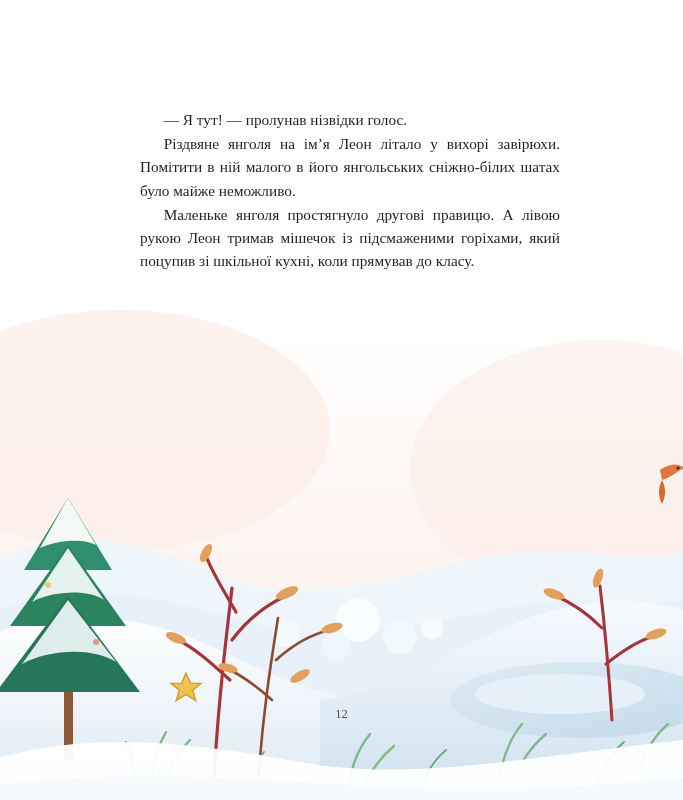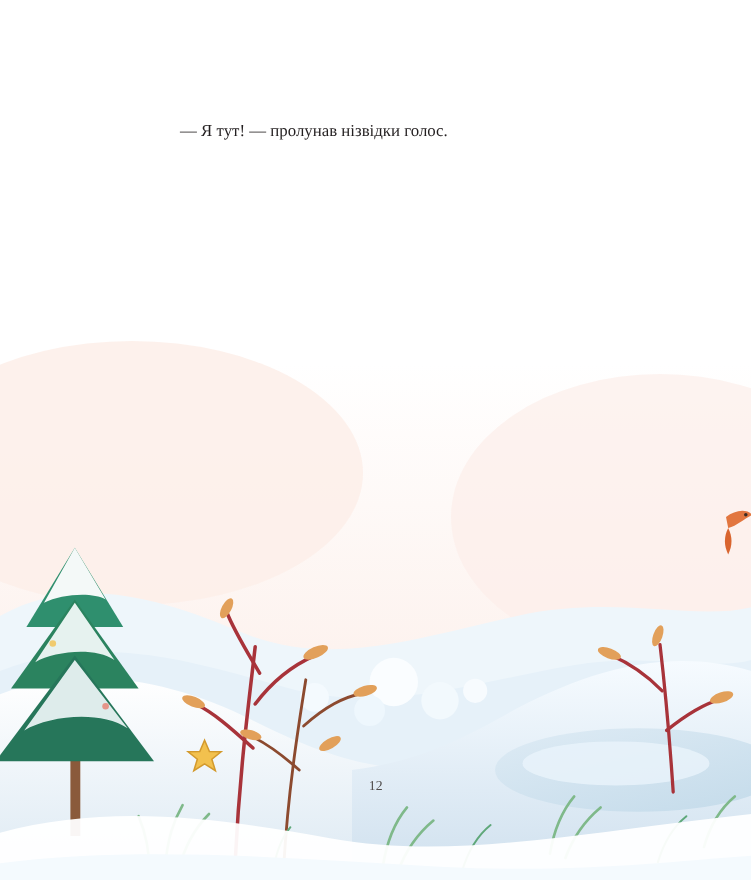--- a/index.html
+++ b/index.html
@@ -188,17 +188,19 @@
         <path d="M598,784 C604,764 614,750 624,742"></path>
       </g>
 
       <path d="M-10,760 C90,730 190,742 300,762 C410,782 520,758 683,740 L683,800 L-10,800 Z" fill="#ffffff" opacity="0.95"></path>
       <path d="M-10,786 C120,768 260,780 400,788 C520,794 600,784 683,778 L683,800 L-10,800 Z" fill="#f4fafe"></path>
     </svg>
   </div>
 
   <div class="text-col">
     <p class="para">— Я тут! — пролунав нізвідки голос.</p>
+    <p class="para">Різдвяне янголя на ім’я Леон літало у вихорі завірюхи. Помітити в ній малого в його янгольських сніжно-білих шатах було майже неможливо.</p>
+    <p class="para">Маленьке янголя простягнуло другові правицю. А лівою рукою Леон тримав мішечок із підсмаженими горіхами, який поцупив зі шкільної кухні, коли прямував до класу.</p>
   </div>
 
   <div class="page-number">12</div>
 
 </div>
 
 </body></html>

